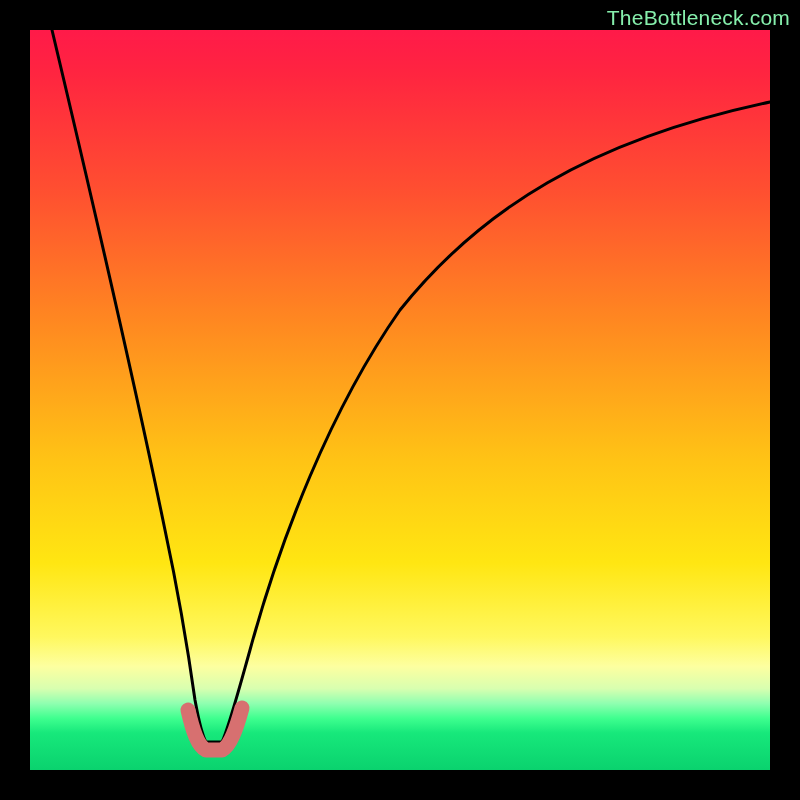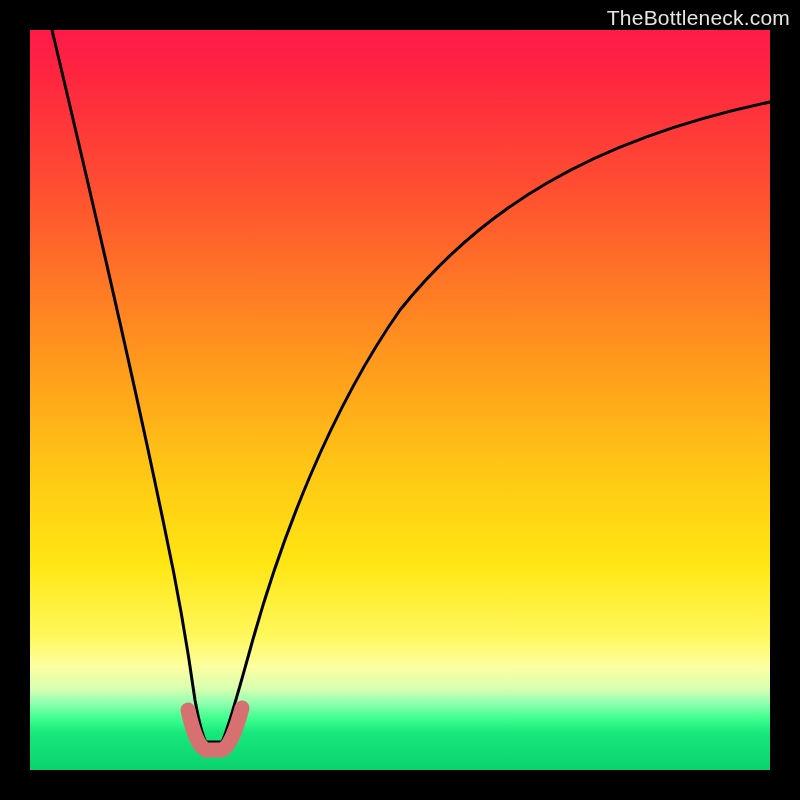--- a/index.html
+++ b/index.html
@@ -40,21 +40,21 @@
       #8fffb0 91%,
       #3fff8f 93%,
       #17e87b 95%,
       #0ad26e 100%
     );
   }
   .watermark {
     position: absolute;
     top: 6px;
     right: 10px;
-    color: #e5e5e5;
+    color: #86efac;
     font-size: 21px;
     letter-spacing: 0.2px;
     font-weight: 400;
   }
   svg.curve {
     position: absolute;
     left: 0;
     top: 0;
     width: 740px;
     height: 740px;

